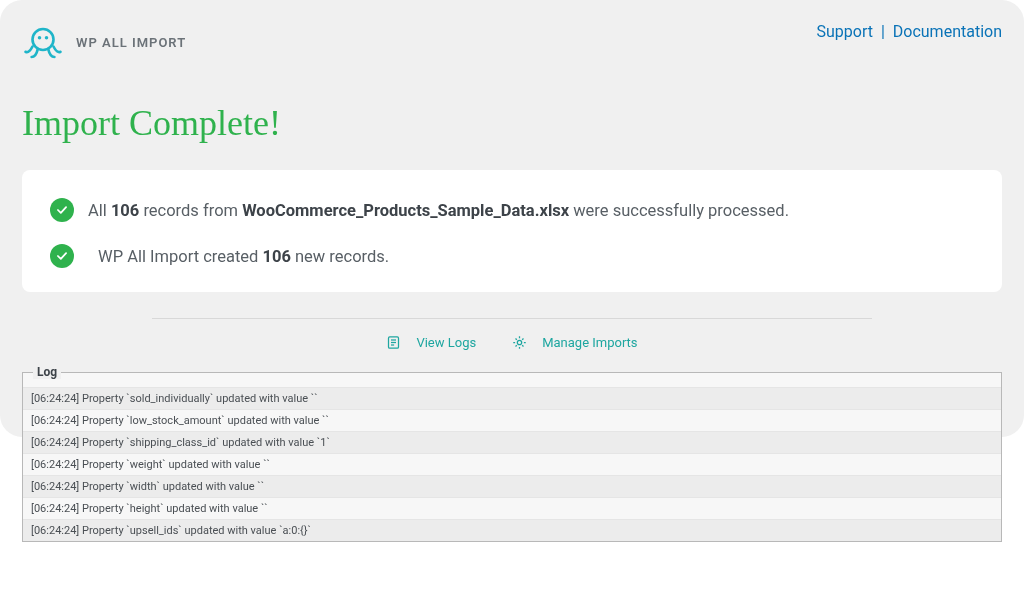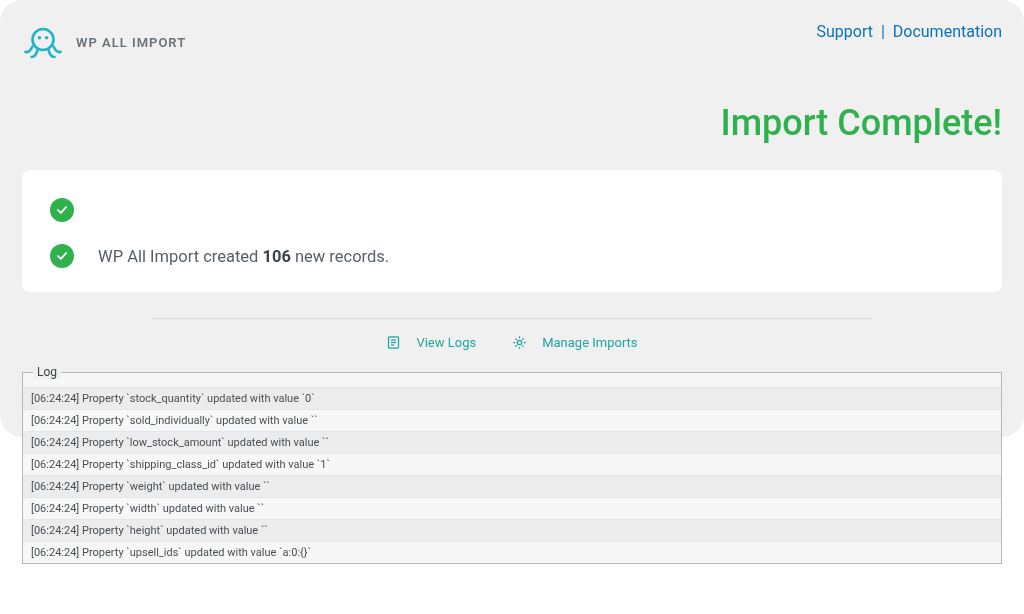--- a/index.html
+++ b/index.html
@@ -42,25 +42,26 @@
     color: #2d4a87;
     margin-top: 2px;
   }
   .top-links {
     font-size: 16px;
     color: #0a73b7;
   }
   .top-links a { color:#0a73b7; text-decoration:none; cursor:pointer;}
   .top-sep { color:#0a73b7; margin:0 4px;}
   .headline {
-    text-align:right;
+    text-align:left;
     color:#2fb24d;
     font-size: 36px;
     font-weight:500;
     margin: 38px 0 26px 0;
+    font-family: Liberation Serif, serif;
   }
   .card {
     background:#fff;
     border-radius: 8px;
     padding: 28px 28px 24px 28px;
   }
   .msg-row {
     display:flex;
     align-items:center;
     gap:14px;
@@ -91,21 +92,21 @@
   .log-box{
     margin-top:22px;
     border:1px solid #b8b8b8;
     position:relative;
     background:#f7f7f7;
   }
   .log-legend{
     position:absolute;
     top:-8px; left:10px;
     background:#f0f0f0;
-    font-size:12px; font-weight:400;
+    font-size:12px; font-weight:700;
     color:#3d4349; padding:0 4px;
   }
   .log-inner{
     padding:14px 0 0 0;
   }
   .log-line{
     font-size:11px;
     color:#4a4f54;
     padding:4px 8px;
     border-top:1px solid #e5e5e5;
@@ -142,20 +143,23 @@
   </div>
 
   <h1 class="headline">Import Complete!</h1>
 
   <div class="card">
     <div class="msg-row">
       <span class="check">
         <svg viewBox="0 0 24 24">
             <path d="M5 12 L10 17 L19 7" fill="none" stroke="#fff" stroke-width="3" stroke-linecap="round" stroke-linejoin="round"></path>
           </svg>
+      </span>
+      <span>
+        <span>All </span><b>106</b><span> records from </span><b>WooCommerce_Products_Sample_Data.xlsx</b><span> were successfully processed.</span>
       </span>
     </div>
     <div class="msg-row">
       <span class="check">
         <svg viewBox="0 0 24 24">
             <path d="M5 12 L10 17 L19 7" fill="none" stroke="#fff" stroke-width="3" stroke-linecap="round" stroke-linejoin="round"></path>
           </svg>
       </span>
       <span>
         <span>WP All Import created </span><b>106</b><span> new records.</span>
@@ -180,21 +184,20 @@
         <circle cx="12" cy="12" r="3.5" fill="none" stroke="#1ea6a0" stroke-width="2"></circle>
         <path d="M12 2v3M12 19v3M22 12h-3M5 12H2M18.4 5.6l-2.1 2.1M7.7 16.3l-2.1 2.1M18.4 18.4l-2.1-2.1M7.7 7.7 5.6 5.6" stroke="#1ea6a0" stroke-width="2"></path>
       </svg>
       <span>Manage Imports</span>
     </span>
   </div>
 
   <div class="log-box">
     <span class="log-legend">Log</span>
     <div class="log-inner" id="log-lines">
-        <div class="log-line">[06:24:24] Property `stock_quantity` updated with value `0`</div>
         <div class="log-line">[06:24:24] Property `sold_individually` updated with value ``</div>
         <div class="log-line">[06:24:24] Property `low_stock_amount` updated with value ``</div>
         <div class="log-line">[06:24:24] Property `shipping_class_id` updated with value `1`</div>
         <div class="log-line">[06:24:24] Property `weight` updated with value ``</div>
         <div class="log-line">[06:24:24] Property `width` updated with value ``</div>
         <div class="log-line">[06:24:24] Property `height` updated with value ``</div>
         <div class="log-line">[06:24:24] Property `upsell_ids` updated with value `a:0:{}`</div>
       </div>
   </div>
 

